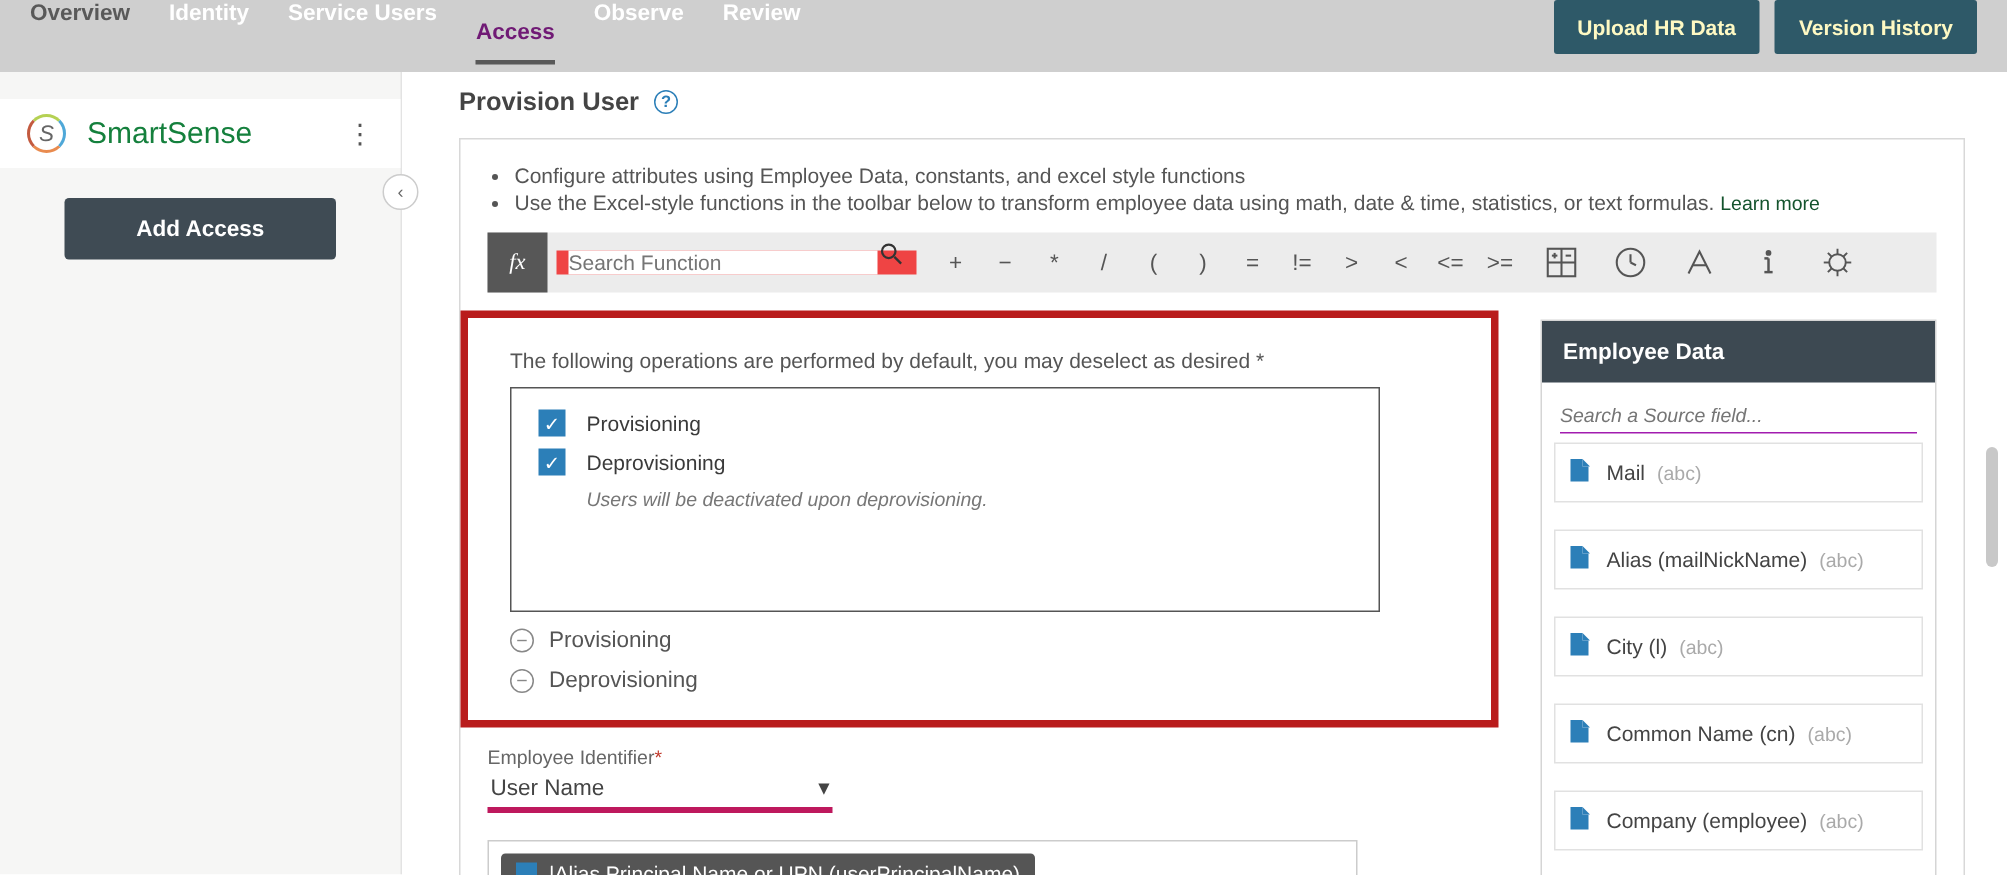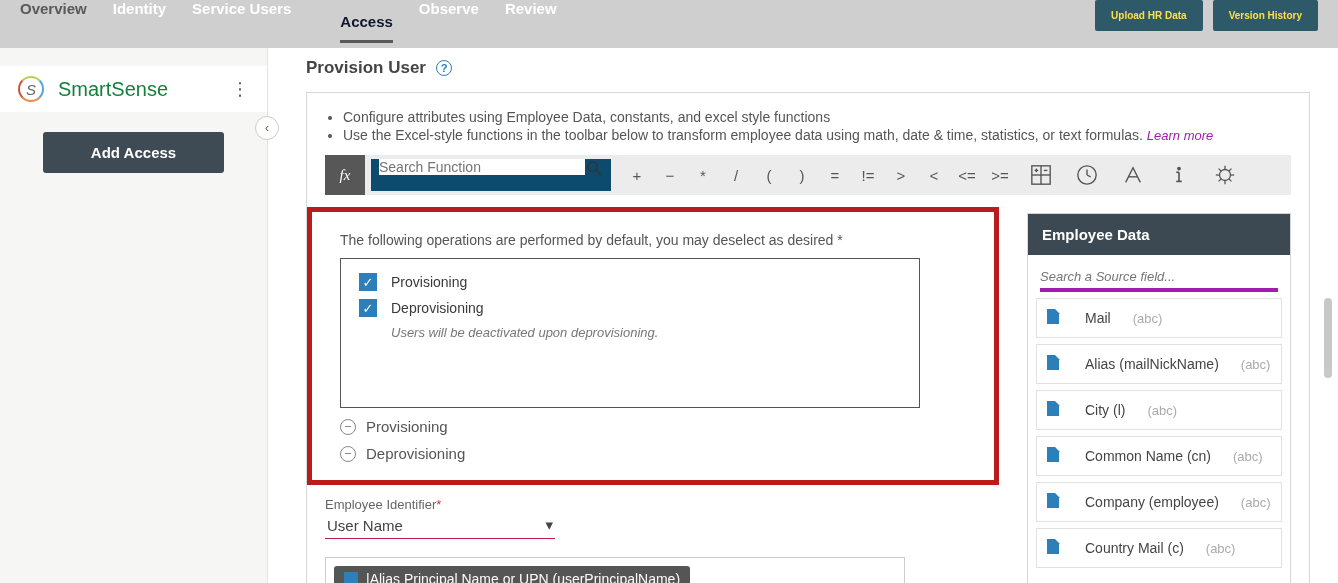--- a/index.html
+++ b/index.html
@@ -23,33 +23,32 @@
   }
   .topbar .tab {
     margin-right: 26px;
     font-size: 15px;
     font-weight: 600;
     color: #ffffff;
     cursor: pointer;
   }
   .topbar .tab.dark { color: #595959; }
   .topbar .tab.active {
-    color: #0f172a;
+    color: #701a75;
     border-bottom: 3px solid #595959;
     padding-bottom: 10px;
     padding-top: 13px;
-    margin-left: 23px;
   }
   .topbar .spacer { flex: 1; }
   .topbar .btn {
     background: #2e5968;
-    color: #fde047;
+    color: #fef9c3;
     border: none;
     padding: 10px 16px;
-    font-size: 10px;
+    font-size: 14px;
     font-weight: 600;
     margin-left: 10px;
     border-radius: 2px;
     cursor: pointer;
   }
   
   .layout { display: flex; height: calc(583px - 48px); }
   .sidebar {
     width: 268px;
     background: #f6f6f5;
@@ -132,45 +131,45 @@
     display: inline-flex;
     align-items: center;
     justify-content: center;
   }
   .config-box {
     border: 1px solid #d8d8d8;
     padding: 16px 18px 20px 18px;
   }
   .bullets { margin: 0 0 12px 18px; color: #555; font-size: 14px; }
   .bullets li { margin-bottom: 2px; }
-  .learn-more { color: #a21caf; font-style: italic; font-size: 13px; cursor: pointer; }
+  .learn-more { color: #14532d; font-size: 13px; cursor: pointer; }
   .fx-bar {
     display: flex;
     align-items: center;
     background: #ececec;
     height: 40px;
   }
   .fx-label {
     background: #575757;
     color: #fff;
     font-style: italic;
     font-family: serif;
     height: 40px;
     width: 40px;
     display: flex;
     align-items: center;
     justify-content: center;
     font-size: 15px;
   }
   .fx-search {
-    background: #0c4a6e;
-    height: 32px;
+    background: #ef4444;
+    height: 16px;
     margin: 0 6px;
     display: flex;
-    align-items: flex-start;
+    align-items: flex-end;
     padding: 0 8px;
     width: 240px;
   }
   .fx-search input {
     border: none;
     outline: none;
     font-size: 14px;
     flex: 1;
     color: #888;
   }
@@ -246,21 +245,21 @@
     line-height: 1;
   }
   .field-group { margin-top: 12px; }
   .field-label { font-size: 13px; color: #666; }
   .field-label .req { color: #c0392b; }
   .select-field {
     display: flex;
     align-items: center;
     justify-content: space-between;
     width: 230px;
-    border-bottom: 1px solid #be185d;
+    border-bottom: 4px solid #be185d;
     padding: 4px 2px;
     font-size: 15px;
     color: #444;
     cursor: pointer;
   }
   .chip-box {
     border: 1px solid #ccc;
     width: 580px;
     margin-top: 18px;
     padding: 8px;
@@ -286,35 +285,35 @@
     padding: 12px 14px;
     font-size: 15px;
     font-weight: 600;
   }
   .emp-search {
     padding: 10px 12px 6px 12px;
   }
   .emp-search input {
     width: 100%;
     border: none;
-    border-bottom: 4px solid #a21caf;
+    border-bottom: 1px solid #a21caf;
     outline: none;
     font-size: 13px;
     font-style: italic;
     color: #888;
     padding: 4px 0;
   }
   .emp-list { padding: 0 8px 6px 8px; }
   .emp-item {
     border: 1px solid #e1e1e1;
     padding: 10px 10px;
-    margin-bottom: 6px;
-    display: flex;
-    align-items: center;
-    gap: 22px;
+    margin-bottom: 18px;
+    display: flex;
+    align-items: center;
+    gap: 8px;
     cursor: pointer;
   }
   .doc-icon {
     width: 16px; height: 18px;
     display: inline-block;
     position: relative;
   }
   .doc-icon::before {
     content: "";
     position: absolute;

